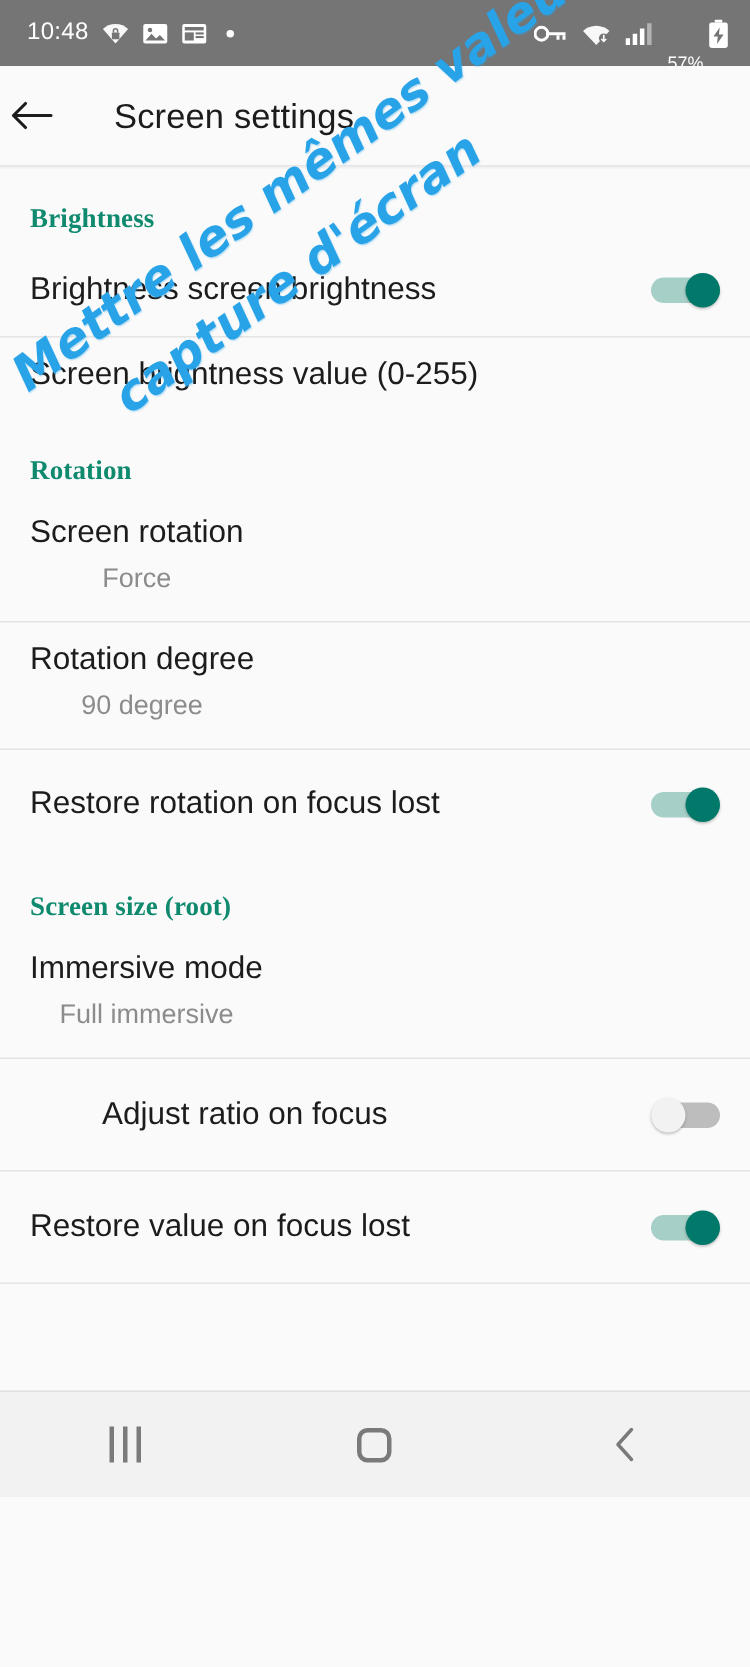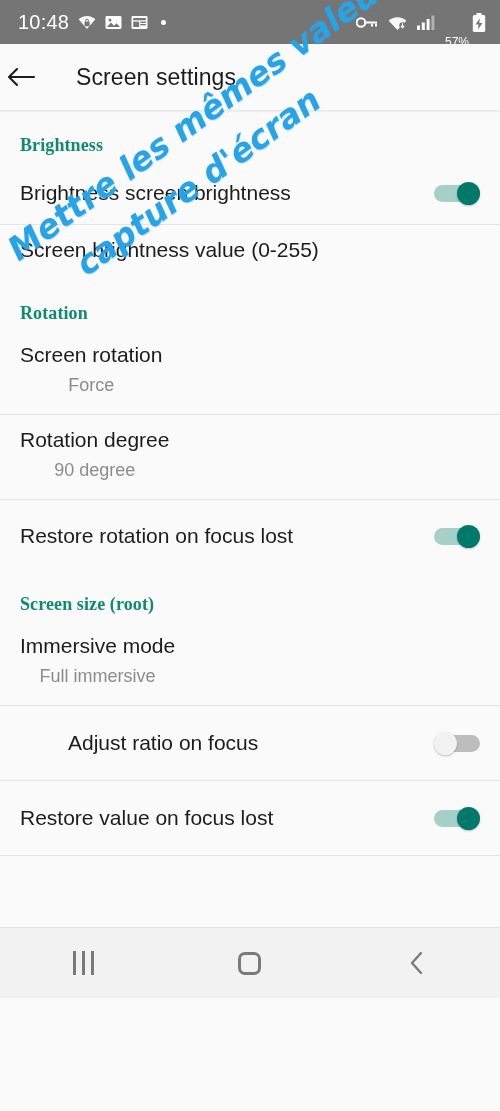--- a/index.html
+++ b/index.html
@@ -28,21 +28,21 @@
     justify-content: space-between;
     padding: 0 14px 0 18px;
     box-sizing: border-box;
     color: #ffffff;
   }
   .sb-left, .sb-right {
     display: flex;
     align-items: center;
   }
   .sb-clock {
-    font-size: 20px;
+    font-size: 16px;
     letter-spacing: 0.2px;
     color: #ffffff;
   }
   .sb-icon {
     display: inline-flex;
     align-items: center;
     justify-content: center;
     margin-left: 9px;
   }
   .sb-right .sb-icon { margin-left: 10px; }

